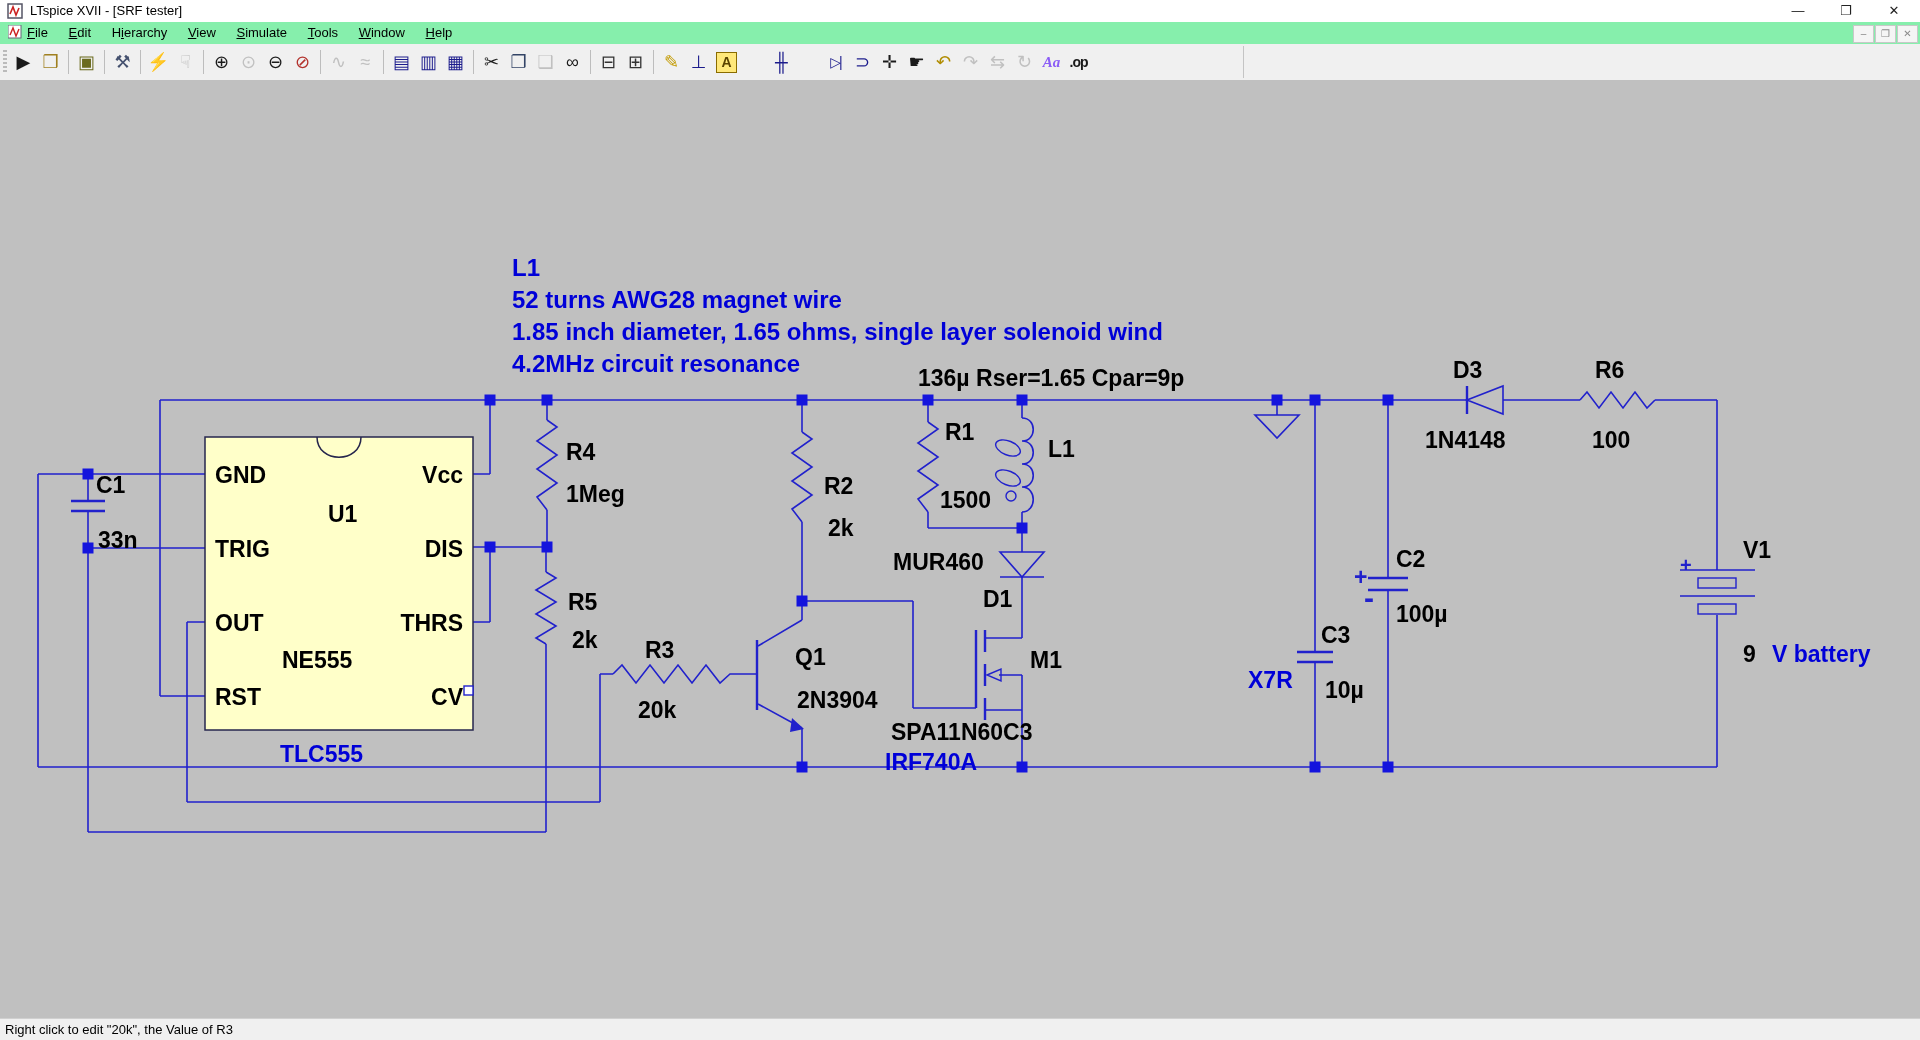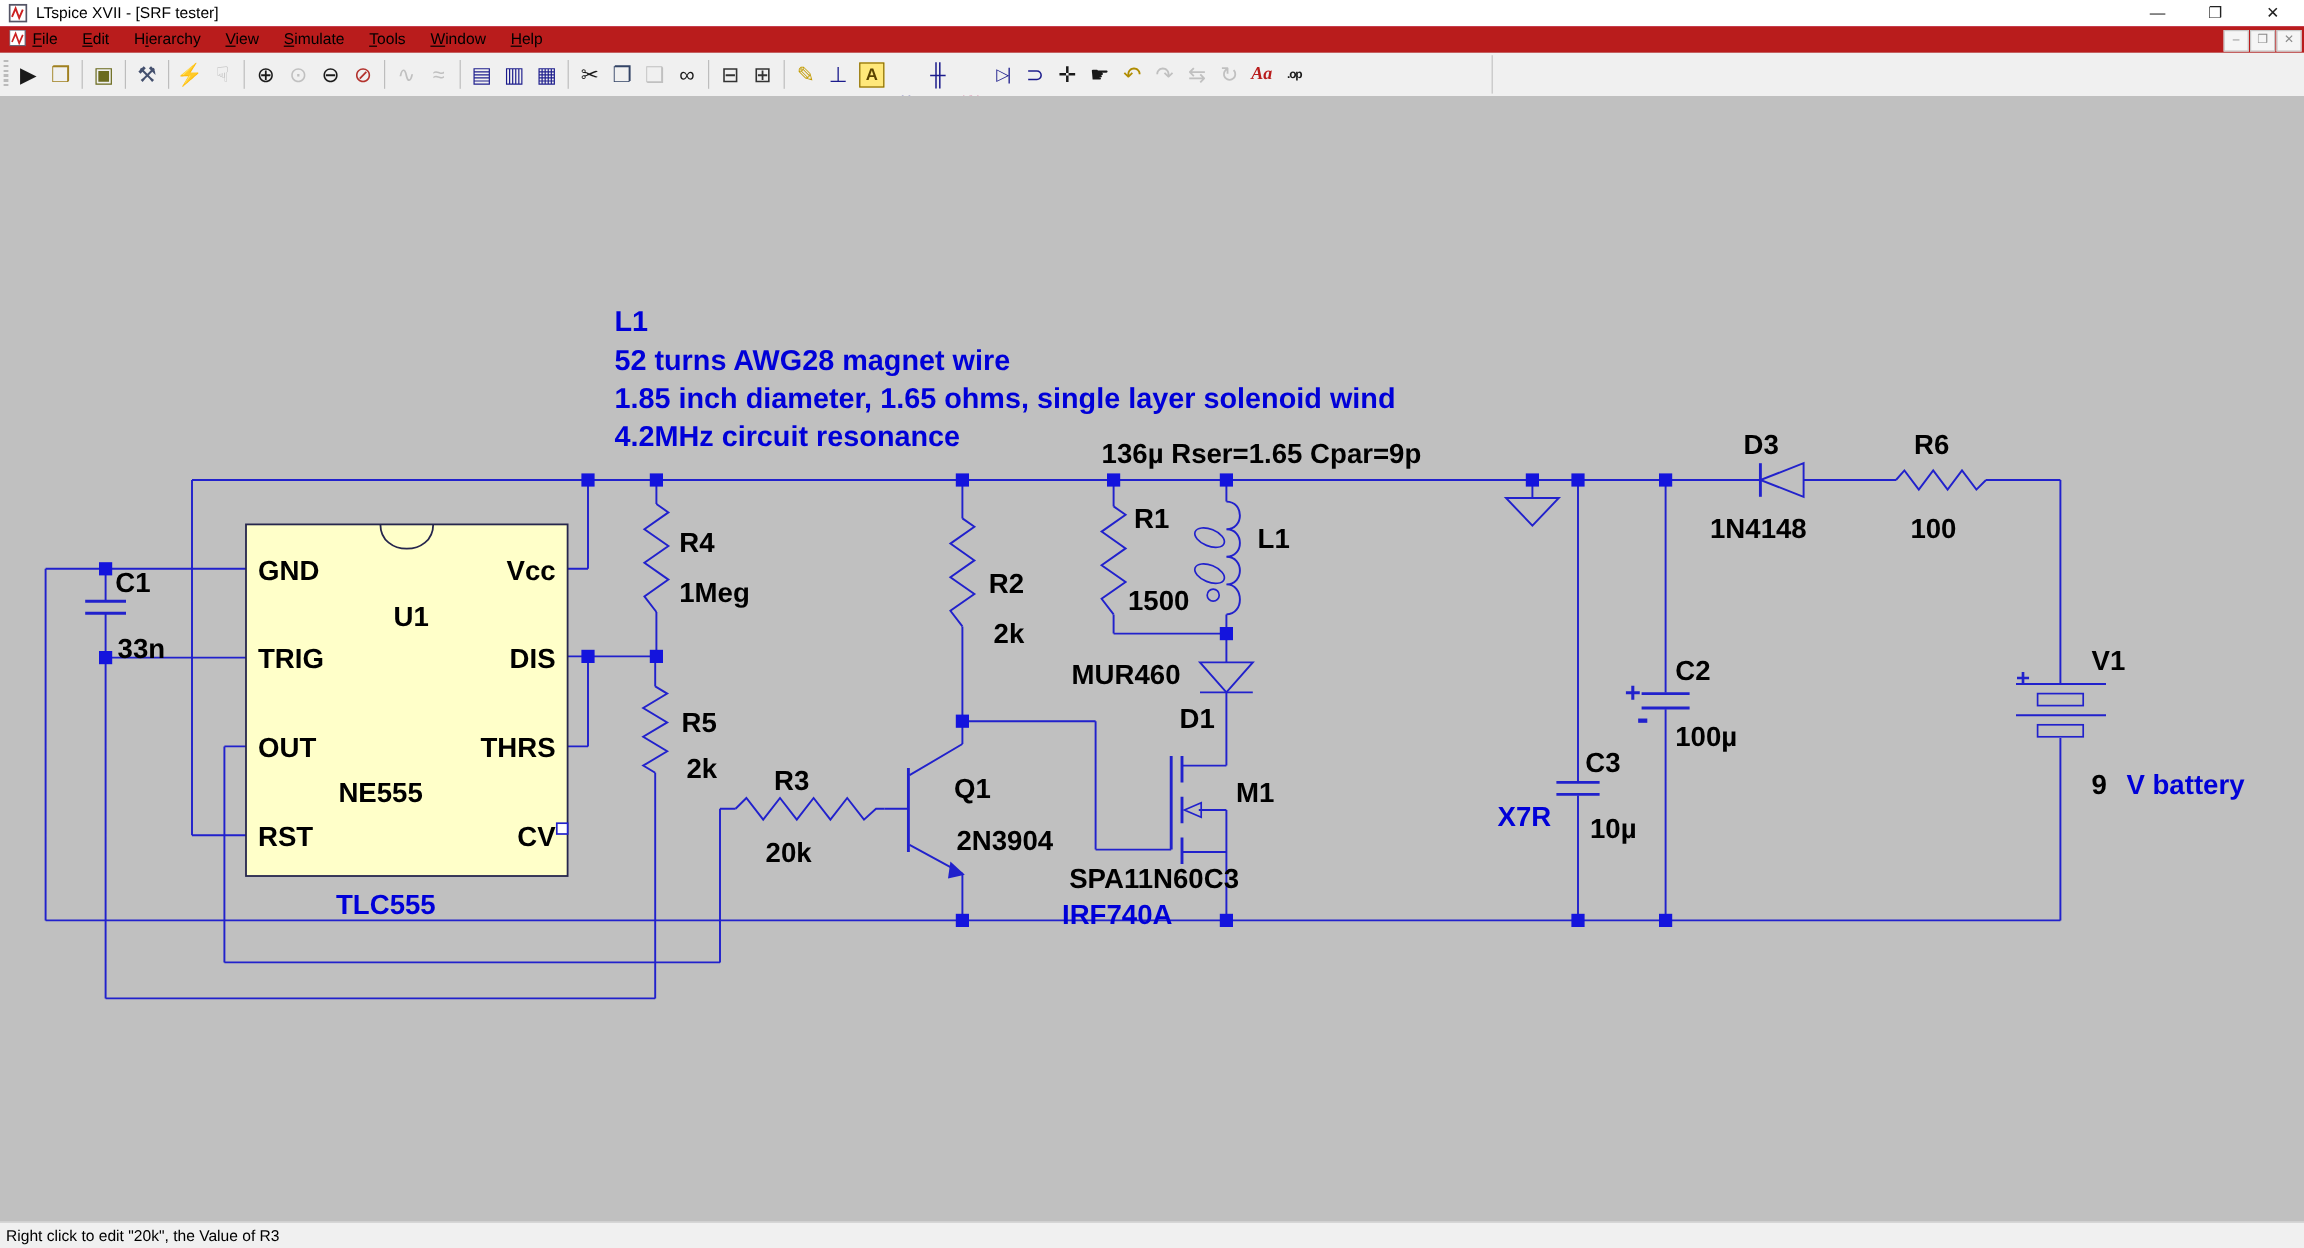--- a/index.html
+++ b/index.html
@@ -4,40 +4,40 @@
 <style>
   html,body{margin:0;padding:0;width:1920px;height:1040px;overflow:hidden;
     font-family:"Liberation Sans",sans-serif;background:#c0c0c0;}
   
   .titlebar{position:absolute;left:0;top:0;width:1920px;height:22px;background:#ffffff;
     border-bottom:1px solid #be185d;font-size:13px;color:#000;}
   .titlebar .app-ico{position:absolute;left:7px;top:3px;}
   .titlebar .ttl{position:absolute;left:30px;top:3px;white-space:pre;}
   .wbtn{position:absolute;top:0;width:34px;height:22px;text-align:center;line-height:22px;
     font-size:13px;color:#222;}
-  .menubar{position:absolute;left:0;top:22px;width:1920px;height:22px;background:#b91c1c;
+  .menubar{position:absolute;left:0;top:22px;width:1920px;height:22px;background:#86efac;
     font-size:13px;color:#000;}
   .menubar .m-ico{position:absolute;left:8px;top:3px;}
   .menu-items{position:absolute;left:20px;top:0;height:22px;line-height:22px;}
   .mi{display:inline-block;padding:0 7px;margin-right:3px;}
   .mdi-btn{position:absolute;top:3px;width:19px;height:16px;background:#f5f5f5;border:1px solid #c8c8c8;
     color:#8a8a8a;font-size:10px;text-align:center;line-height:15px;}
   .toolbar{position:absolute;left:0;top:44px;width:1920px;height:36px;background:#f0f0f0;
     border-bottom:1px solid #a8a8a8;}
   .tb-grip{position:absolute;left:3px;top:6px;width:4px;height:24px;
     background:repeating-linear-gradient(#bbb 0 2px,#f0f0f0 2px 4px);}
   .tb-row{position:absolute;left:10px;top:5px;height:26px;display:flex;align-items:center;}
   .tbi{display:inline-block;width:25px;height:25px;text-align:center;line-height:25px;
     font-size:18px;margin:0 1px;overflow:hidden;}
   .tbi.dis{opacity:.55;}
   .tbsep{display:inline-block;width:1px;height:24px;background:#bdbdbd;margin:0 4px;}
   [data-name="label-net-icon"]{background:#ffe87a;border:1px solid #8a6c00;width:19px;height:19px;
     line-height:19px;font-size:14px;font-weight:bold;margin:0 4px;}
   [data-name="text-icon"]{font-size:15px;font-style:italic;font-family:"Liberation Serif",serif;font-weight:bold;}
-  [data-name="spice-directive-icon"]{font-size:10px;font-weight:bold;letter-spacing:-1px;}
+  [data-name="spice-directive-icon"]{font-size:14px;font-weight:bold;letter-spacing:-1px;}
   [data-name="resistor-icon"],[data-name="inductor-icon"]{font-size:13px;letter-spacing:-1px;margin-top:40px;}
   [data-name="diode-icon"]{font-size:14px;letter-spacing:-2px;}
   .tb-endline{position:absolute;left:1243px;top:2px;width:1px;height:32px;background:#c4c4c4;}
   
   .canvas{position:absolute;left:0;top:80px;width:1920px;height:938px;background:#c0c0c0;}
   svg text{font-family:"Liberation Sans",sans-serif;font-weight:bold;font-size:23px;fill:#000000;}
   svg text.blu{fill:#0000d8;}
   svg text.ann{font-size:24px;}
   svg text.sym{fill:#2121cc;}
   .wire{stroke:#2121cc;stroke-width:1.6;fill:none;}
@@ -126,21 +126,21 @@
       <span class="tbi" data-name="capacitor-icon" style="color: rgb(27, 27, 140);">╫</span>
       <span class="tbi" data-name="inductor-icon" style="color: #be185d;">ʊʊ</span>
       <span class="tbi" data-name="diode-icon" style="color: rgb(27, 27, 140);">▷|</span>
       <span class="tbi" data-name="component-icon" style="color: rgb(27, 27, 140);">⊃</span>
       <span class="tbi" data-name="move-icon" style="color: rgb(26, 26, 26);">✛</span>
       <span class="tbi" data-name="drag-icon" style="color: rgb(26, 26, 26);">☛</span>
       <span class="tbi" data-name="undo-icon" style="color: rgb(176, 140, 0);">↶</span>
       <span class="tbi dis" data-name="redo-icon" style="color: rgb(154, 154, 154);">↷</span>
       <span class="tbi dis" data-name="mirror-icon" style="color: rgb(154, 154, 154);">⇆</span>
       <span class="tbi dis" data-name="rotate-icon" style="color: rgb(154, 154, 154);">↻</span>
-      <span class="tbi" data-name="text-icon" style="color: #b91c1c;">Aa</span>
+      <span class="tbi" data-name="text-icon" style="color: #8b5cf6;">Aa</span>
       <span class="tbi" data-name="spice-directive-icon" style="color: rgb(26, 26, 26);">.op</span>
     </div>
   <div class="tb-endline" data-name="toolbar-divider"></div>
 </div>
 
 <div class="canvas" data-name="schematic-canvas">
 <svg width="1920" height="938" viewBox="0 0 1920 938">
 
   <g data-name="wires">
     <path class="wire" d="M160,320 H1467 M1503,320 H1580 M1655,320 H1717

